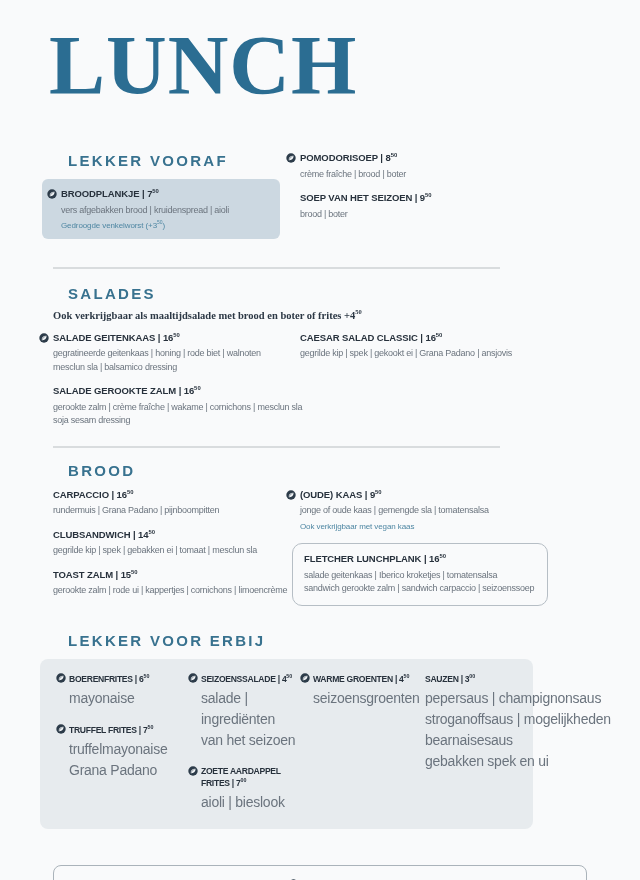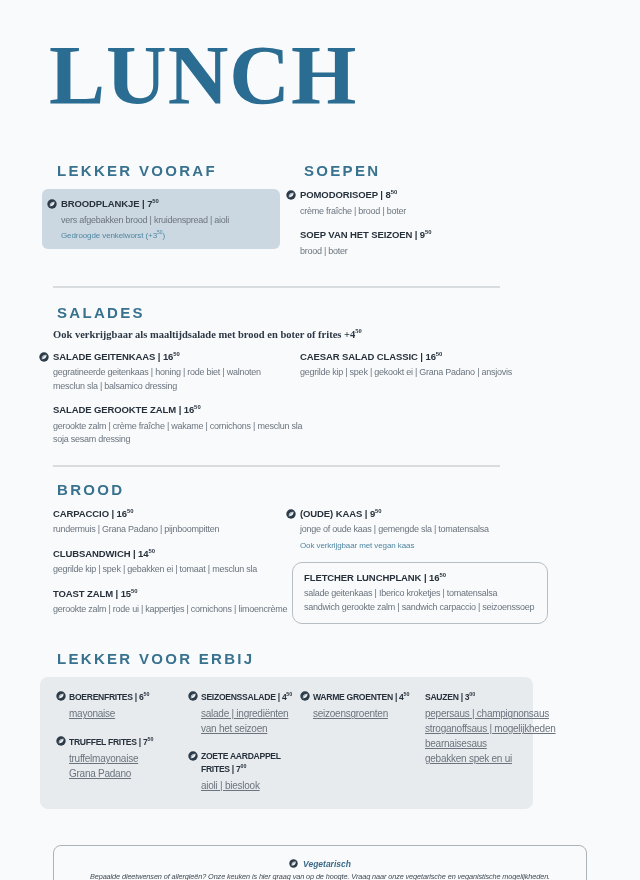--- a/index.html
+++ b/index.html
@@ -8,25 +8,25 @@
     background:#f9fafb;
     font-family:"Liberation Sans",sans-serif;
     color:#2a333d;
   }
   .page{padding:22px 53px 0;position:relative;}
 
   h1.title{
     font-family:"Liberation Serif",serif;
     font-weight:700;color:#2b6d92;
     font-size:84px;line-height:1;letter-spacing:1px;
-    margin:12px 0 44px -4px;
+    margin:2px 0 44px -4px;
   }
   h2.heading{
     font-size:15px;font-weight:700;color:#38728f;
-    letter-spacing:2.3px;margin:0 4px 9px;line-height:1.2;
+    letter-spacing:2.3px;margin:0 15px 9px;line-height:1.2;
   }
   .serif-sub{
     font-family:"Liberation Serif",serif;font-weight:700;
     font-size:10.5px;color:#2c3845;margin:-4px 0 10px;line-height:1.25;
   }
   .two-col{display:grid;grid-template-columns:247px 1fr;}
   .item{position:relative;margin-bottom:11px;}
   .item:last-child{margin-bottom:0;}
   .name{
     font-size:9.5px;font-weight:700;color:#27313c;
@@ -63,21 +63,21 @@
     background:#e7ebee;border-radius:8px;
     margin-left:-13px;width:493px;box-sizing:border-box;
     padding:14px 16px 16px;
     display:grid;grid-template-columns:132px 112px 112px 1fr;
     margin-top:2px;
   }
   .erbij-cell{padding-left:13px;position:relative;}
   .erbij-cell .item{margin-bottom:15px;}
   .erbij-cell .item:last-child{margin-bottom:0;}
   .erbij-box .name{font-size:8.6px;letter-spacing:-0.3px;}
-  .erbij-box .desc{font-size:10px;text-decoration:underline;}
+  .erbij-box .desc{font-size:14px;}
   .erbij-box .veg-icon{left:-13px;top:0;}
 
   .section-erbij{margin-top:26px;}
   .footer-box{
     border:1px solid #aab3ba;border-radius:8px;
     margin-top:36px;padding:7px 12px 8px;text-align:center;
   }
   .legend-line{
     font-size:8.5px;font-style:italic;color:#3c6b89;line-height:1.5;
     position:relative;display:inline-block;padding-left:14px;font-weight:bold;
@@ -108,21 +108,20 @@
               </svg>
             </span>
           <div class="name"><span>BROODPLANKJE</span><span> | </span><span>7</span><sup>50</sup></div>
           <div class="desc nowrap">vers afgebakken brood | kruidenspread | aioli</div>
           <div class="note"><span>Gedroogde venkelworst (+3</span><sup>50</sup><span>)</span></div>
         </div>
       </div>
     </section>
 
     <section>
-      <h2 class="heading">SOEPEN</h2>
       <div class="item">
         <span class="veg-icon">
             <svg viewBox="0 0 20 20" xmlns="http://www.w3.org/2000/svg">
               <circle cx="10" cy="10" r="9.4" fill="#2c3b49"></circle>
               <path d="M5.4 14.3 C5 9.2 8.8 5.3 15 5.7 C15.3 11.8 11.1 15.3 5.4 14.3 Z" fill="#f6f9fb"></path>
               <path d="M5.8 14 C7.2 10.4 9.8 7.9 13.2 6.6" stroke="#2c3b49" stroke-width="1" fill="none"></path>
             </svg>
           </span>
         <div class="name"><span>POMODORISOEP</span><span> | </span><span>8</span><sup>50</sup></div>
         <div class="desc nowrap">crème fraîche | brood | boter</div>

